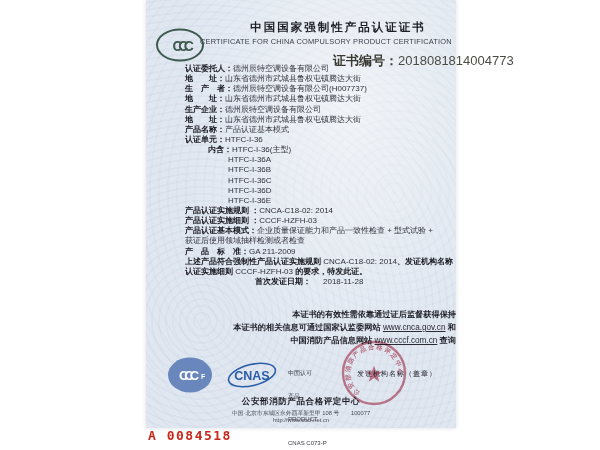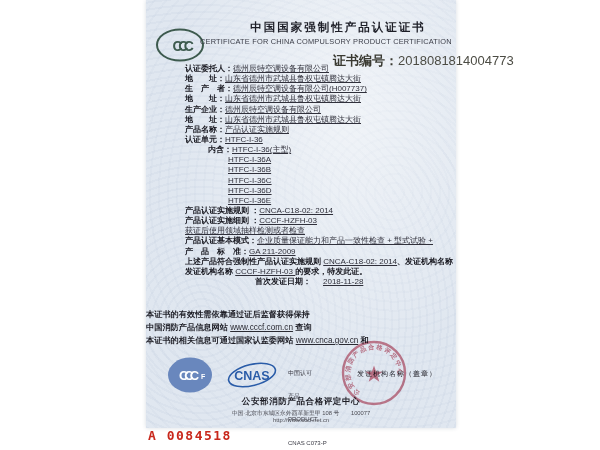--- a/index.html
+++ b/index.html
@@ -18,25 +18,25 @@
          font-size:11.5px;font-weight:bold;letter-spacing:2px;color:#1c1d26;white-space:nowrap;}
   .subtitle{position:absolute;left:0;top:37px;width:100%;
          padding-left:54px;box-sizing:border-box;
          font-size:7.4px;letter-spacing:.2px;color:#3b3d47;white-space:nowrap;}
   .certno{position:absolute;left:187px;top:52px;font-size:13px;color:#4c4c44;white-space:nowrap;}
   .certno b{color:#3a3a32;}
   .body-block{position:absolute;left:39px;top:64px;width:266px;}
   .line{height:10.15px;display:flex;align-items:baseline;white-space:pre;
         font-size:8px;line-height:10.15px;}
   .lb{font-weight:bold;color:#16161e;}
-  .val{color:#30303b;text-decoration:underline;}
+  .val{color:#30303b;}
   .ind-a{padding-left:23px;}
   .ind-b{padding-left:43px;}
   .ind-c{padding-left:70px;gap:12px;}
-  .notes{position:absolute;left:0;top:308px;width:100%;text-align:left;
+  .notes{position:absolute;left:0;top:308px;width:100%;text-align:right;
          font-size:8.2px;color:#1c1c24;font-weight:bold;}
   .notes .nline{height:13px;line-height:13px;white-space:pre;}
   .notes .url{font-weight:normal;color:#2b2b33;text-decoration:underline;}
   .cccf-logo{position:absolute;left:21px;top:356px;width:46px;height:38px;}
   .cnas-logo{position:absolute;left:80px;top:358px;width:52px;height:34px;}
   .accred{position:absolute;left:142px;top:354px;font-size:6px;line-height:7.8px;
           color:#3a3a44;white-space:pre;}
   .issuer-label{position:absolute;left:211px;top:369px;font-size:7px;color:#26262e;
           letter-spacing:1px;white-space:nowrap;}
   .seal{position:absolute;left:194px;top:339px;width:68px;height:68px;
@@ -63,42 +63,42 @@
   <div class="subtitle">CERTIFICATE FOR CHINA COMPULSORY PRODUCT CERTIFICATION</div>
   <div class="certno"><b>证书编号：</b><span>2018081814004773</span></div>
 
   <div class="body-block">
     <div class="line"><span class="lb">认证委托人：</span><span class="val">德州辰特空调设备有限公司</span></div>
     <div class="line"><span class="lb">地　　址：</span><span class="val">山东省德州市武城县鲁权屯镇腾达大街</span></div>
     <div class="line"><span class="lb">生　产　者：</span><span class="val">德州辰特空调设备有限公司(H007737)</span></div>
     <div class="line"><span class="lb">地　　址：</span><span class="val">山东省德州市武城县鲁权屯镇腾达大街</span></div>
     <div class="line"><span class="lb">生产企业：</span><span class="val">德州辰特空调设备有限公司</span></div>
     <div class="line"><span class="lb">地　　址：</span><span class="val">山东省德州市武城县鲁权屯镇腾达大街</span></div>
-    <div class="line"><span class="lb">产品名称：</span><span class="val">产品认证实施规则</span></div>
+    <div class="line"><span class="lb">产品名称：</span><span class="val">产品认证基本模式</span></div>
     <div class="line"><span class="lb">认证单元：</span><span class="val">HTFC-I-36</span></div>
     <div class="line ind-a"><span class="lb">内含：</span><span class="val">HTFC-I-36(主型)</span></div>
     <div class="line ind-b"><span class="val">HTFC-I-36A</span></div>
     <div class="line ind-b"><span class="val">HTFC-I-36B</span></div>
     <div class="line ind-b"><span class="val">HTFC-I-36C</span></div>
     <div class="line ind-b"><span class="val">HTFC-I-36D</span></div>
     <div class="line ind-b"><span class="val">HTFC-I-36E</span></div>
     <div class="line"><span class="lb">产品认证实施规则 ：</span><span class="val">CNCA-C18-02: 2014</span></div>
     <div class="line"><span class="lb">产品认证实施细则 ：</span><span class="val">CCCF-HZFH-03</span></div>
+    <div class="line"><span class="lb">产品认证基本模式：</span><span class="val">企业质量保证能力和产品一致性检查 + 型式试验 +</span></div>
     <div class="line"><span class="val">获证后使用领域抽样检测或者检查</span></div>
-    <div class="line"><span class="lb">产品认证基本模式：</span><span class="val">企业质量保证能力和产品一致性检查 + 型式试验 +</span></div>
     <div class="line"><span class="lb">产　品　标　准：</span><span class="val">GA 211-2009</span></div>
     <div class="line"><span class="lb">上述产品符合强制性产品认证实施规则 </span><span class="val">CNCA-C18-02: 2014</span><span class="lb">、发证机构名称</span></div>
-    <div class="line"><span class="lb">发证机构名称 </span><span class="val">CCCF-HZFH-03 </span><span class="lb">的要求，特发此证。</span></div>
+    <div class="line"><span class="lb">认证实施细则 </span><span class="val">CCCF-HZFH-03 </span><span class="lb">的要求，特发此证。</span></div>
     <div class="line ind-c"><span class="lb">首次发证日期：</span><span class="val">2018-11-28</span></div>
   </div>
 
   <div class="notes">
     <div class="nline">本证书的有效性需依靠通过证后监督获得保持</div>
+    <div class="nline"><span>本证书的相关信息可通过国家认监委网站 </span><span class="url">www.cnca.gov.cn</span><span> 和</span></div>
     <div class="nline"><span>中国消防产品信息网站 </span><span class="url">www.cccf.com.cn</span><span> 查询</span></div>
-    <div class="nline"><span>本证书的相关信息可通过国家认监委网站 </span><span class="url">www.cnca.gov.cn</span><span> 和</span></div>
   </div>
 
   <svg class="cccf-logo" viewBox="0 0 46 38">
     <ellipse cx="23" cy="19" rx="22" ry="17.5" fill="#6987bd"></ellipse>
     <text x="20" y="24" text-anchor="middle" font-size="13" font-weight="bold" fill="#ffffff" letter-spacing="-4">CCC</text>
     <text x="34" y="23" font-size="7" font-weight="bold" fill="#ffffff">F</text>
   </svg>
   <svg class="cnas-logo" viewBox="0 0 52 34">
     <ellipse cx="26" cy="17" rx="24" ry="10.5" fill="none" stroke="#2a5ca8" stroke-width="1.6" transform="rotate(-14 26 17)"></ellipse>
     <text x="26" y="21.5" text-anchor="middle" font-size="12.5" font-weight="bold" fill="#2a5ca8">CNAS</text>

